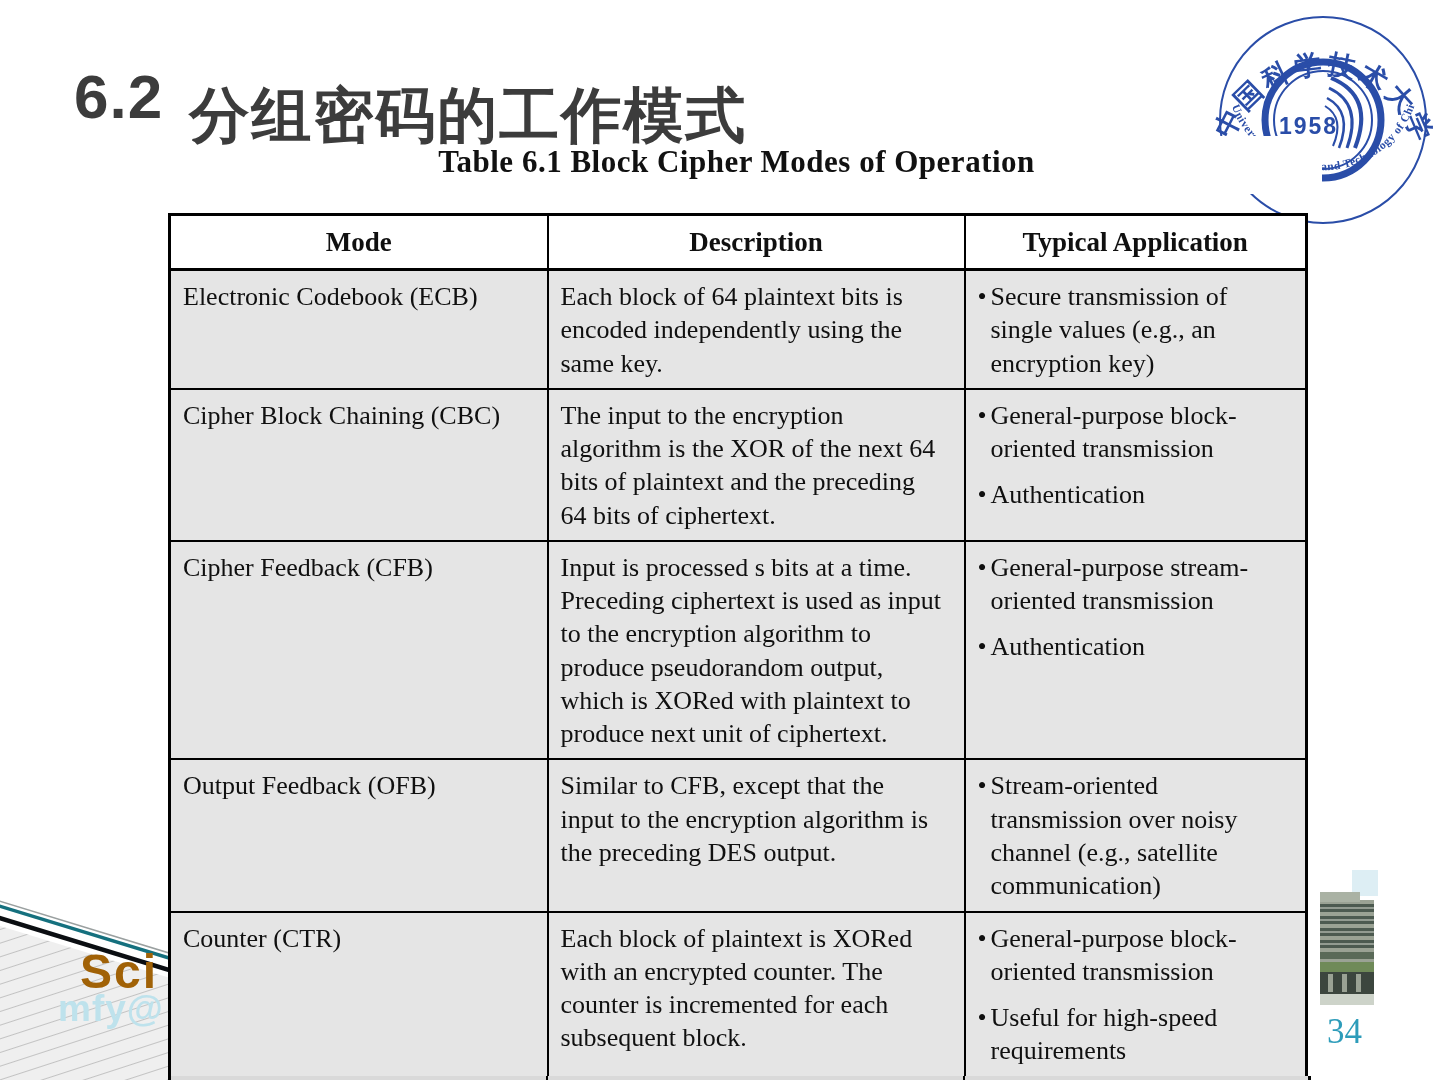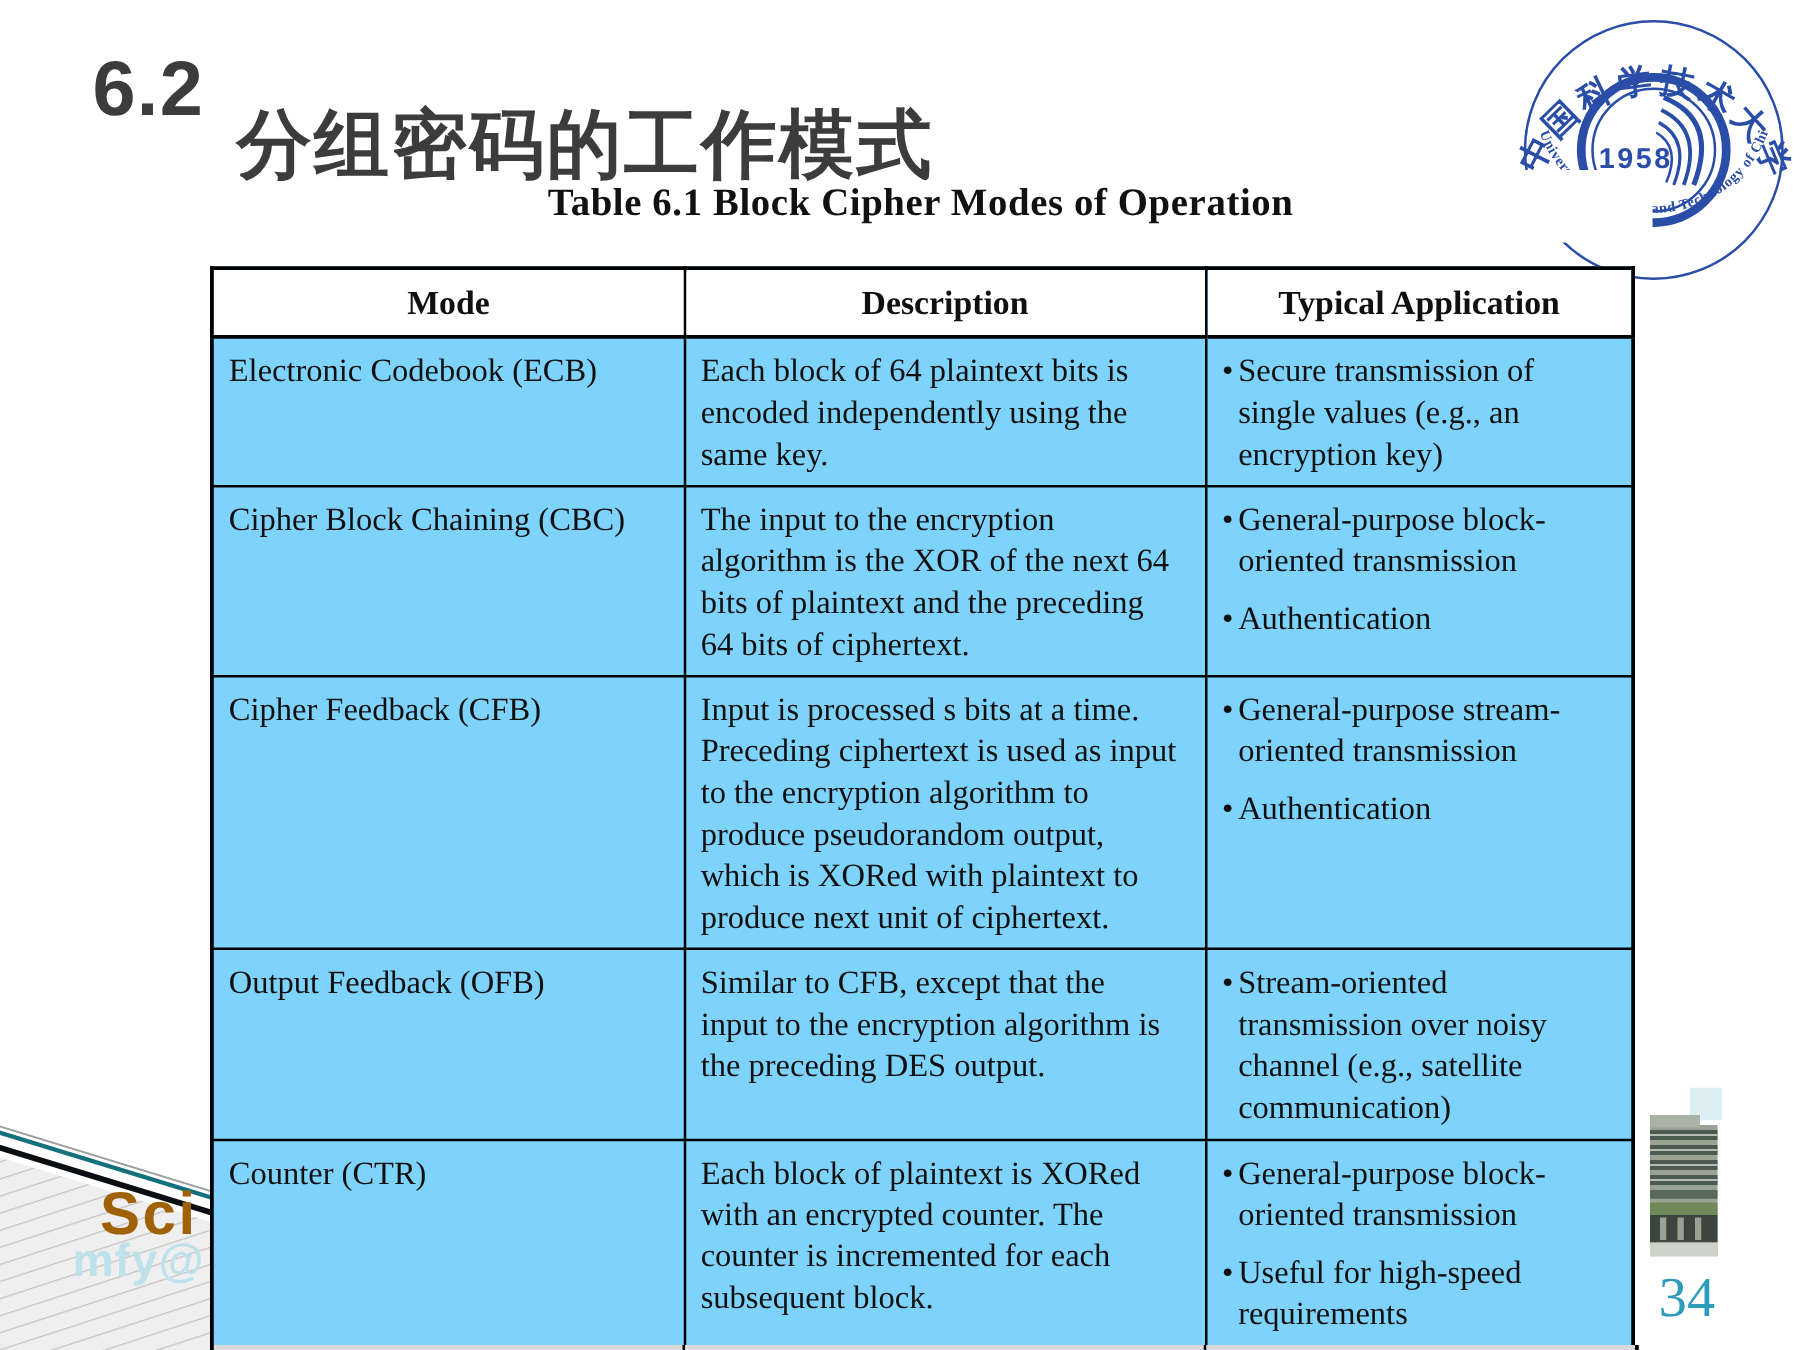--- a/index.html
+++ b/index.html
@@ -2,35 +2,35 @@
 <html><head>
 <meta charset="utf-8">
 <style>
   html,body{margin:0;padding:0;background:#888;}
   .slide{
     position:relative;width:1440px;height:1080px;background:#ffffff;
     overflow:hidden;font-family:"Liberation Serif","DejaVu Serif",serif;
   }
   
   .slide-title{
-    position:absolute;left:74px;top:36px;display:flex;align-items:flex-start;gap:26px;
+    position:absolute;left:74px;top:36px;display:flex;align-items:center;gap:26px;
     color:#3c3c3c;font-weight:bold;white-space:nowrap;z-index:6;
   }
   .slide-title .num{font-family:"Liberation Sans","DejaVu Sans",sans-serif;font-size:62px;letter-spacing:1px;}
   .slide-title .cjk{font-family:"DejaVu Sans","Liberation Sans",sans-serif;font-size:60px;letter-spacing:2px;margin-top:40px;}
   
   .table-caption{
     position:absolute;left:168px;top:144px;width:1137px;text-align:center;
     font-size:31px;font-weight:bold;color:#111;z-index:6;letter-spacing:0.5px;
   }
   
   .modes-table{
     position:absolute;left:168px;top:213px;z-index:5;
     border-collapse:collapse;table-layout:fixed;width:1137px;
-    font-size:26px;line-height:1.28;color:#101010;background:#7dd3fc;
+    font-size:26px;line-height:1.28;color:#101010;background:#e5e5e5;
   }
   .modes-table th,.modes-table td{
     border:2px solid #000;vertical-align:top;text-align:left;
     padding:9px 22px 8px 12px;overflow:hidden;
   }
   .modes-table thead th{
     background:#ffffff;text-align:center;vertical-align:middle;
     font-size:27px;font-weight:bold;border-bottom:3px solid #000;padding:6px 8px;
   }
   .modes-table{border:3px solid #000;}
@@ -61,21 +61,21 @@
     font-weight:bold;font-size:48px;color:#a16207;letter-spacing:2px;
   }
   .watermark-2{
     position:absolute;left:58px;top:988px;z-index:2;font-family:"Liberation Sans",sans-serif;
     font-weight:bold;font-size:37px;color:#bee2ec;letter-spacing:1px;
   }
   
   .photo-wrap{position:absolute;left:1318px;top:870px;width:60px;height:140px;z-index:3;}
   .page-number{
     position:absolute;left:1327px;top:1012px;z-index:6;
-    font-size:45px;color:#2d9cba;font-family:"Liberation Serif",serif;
+    font-size:35px;color:#2d9cba;font-family:"Liberation Serif",serif;
   }
 </style>
 </head>
 <body>
 
 <div class="slide">
 
   <div class="slide-title">
     <span class="num">6.2</span>
     <span class="cjk">分组密码的工作模式</span>

